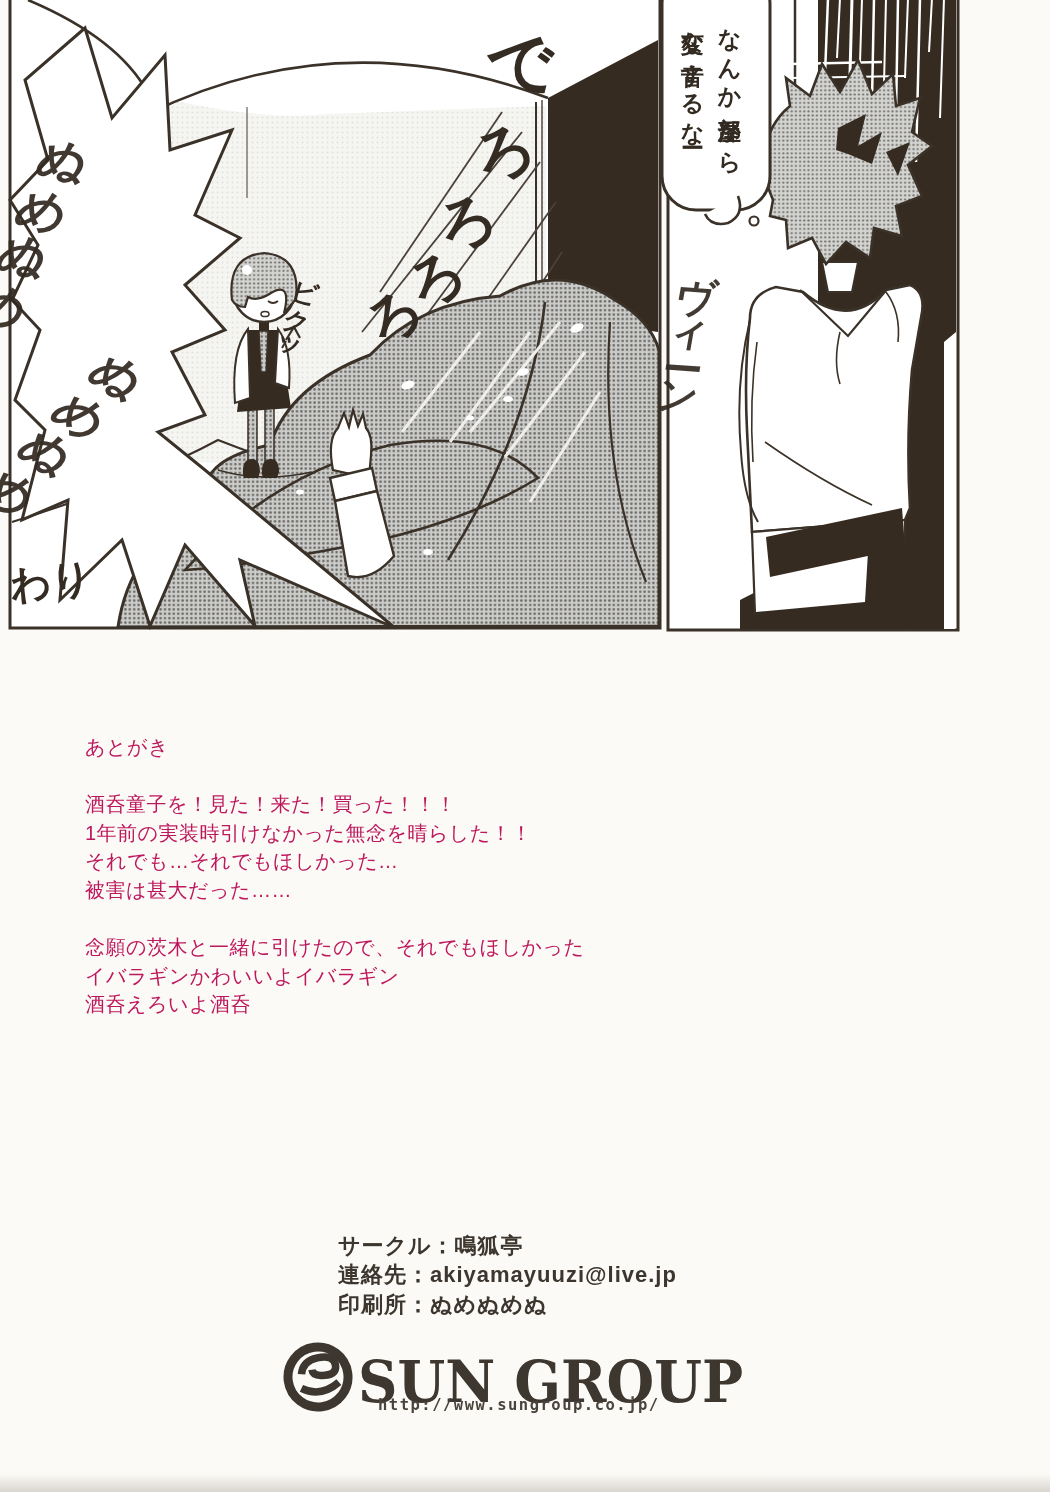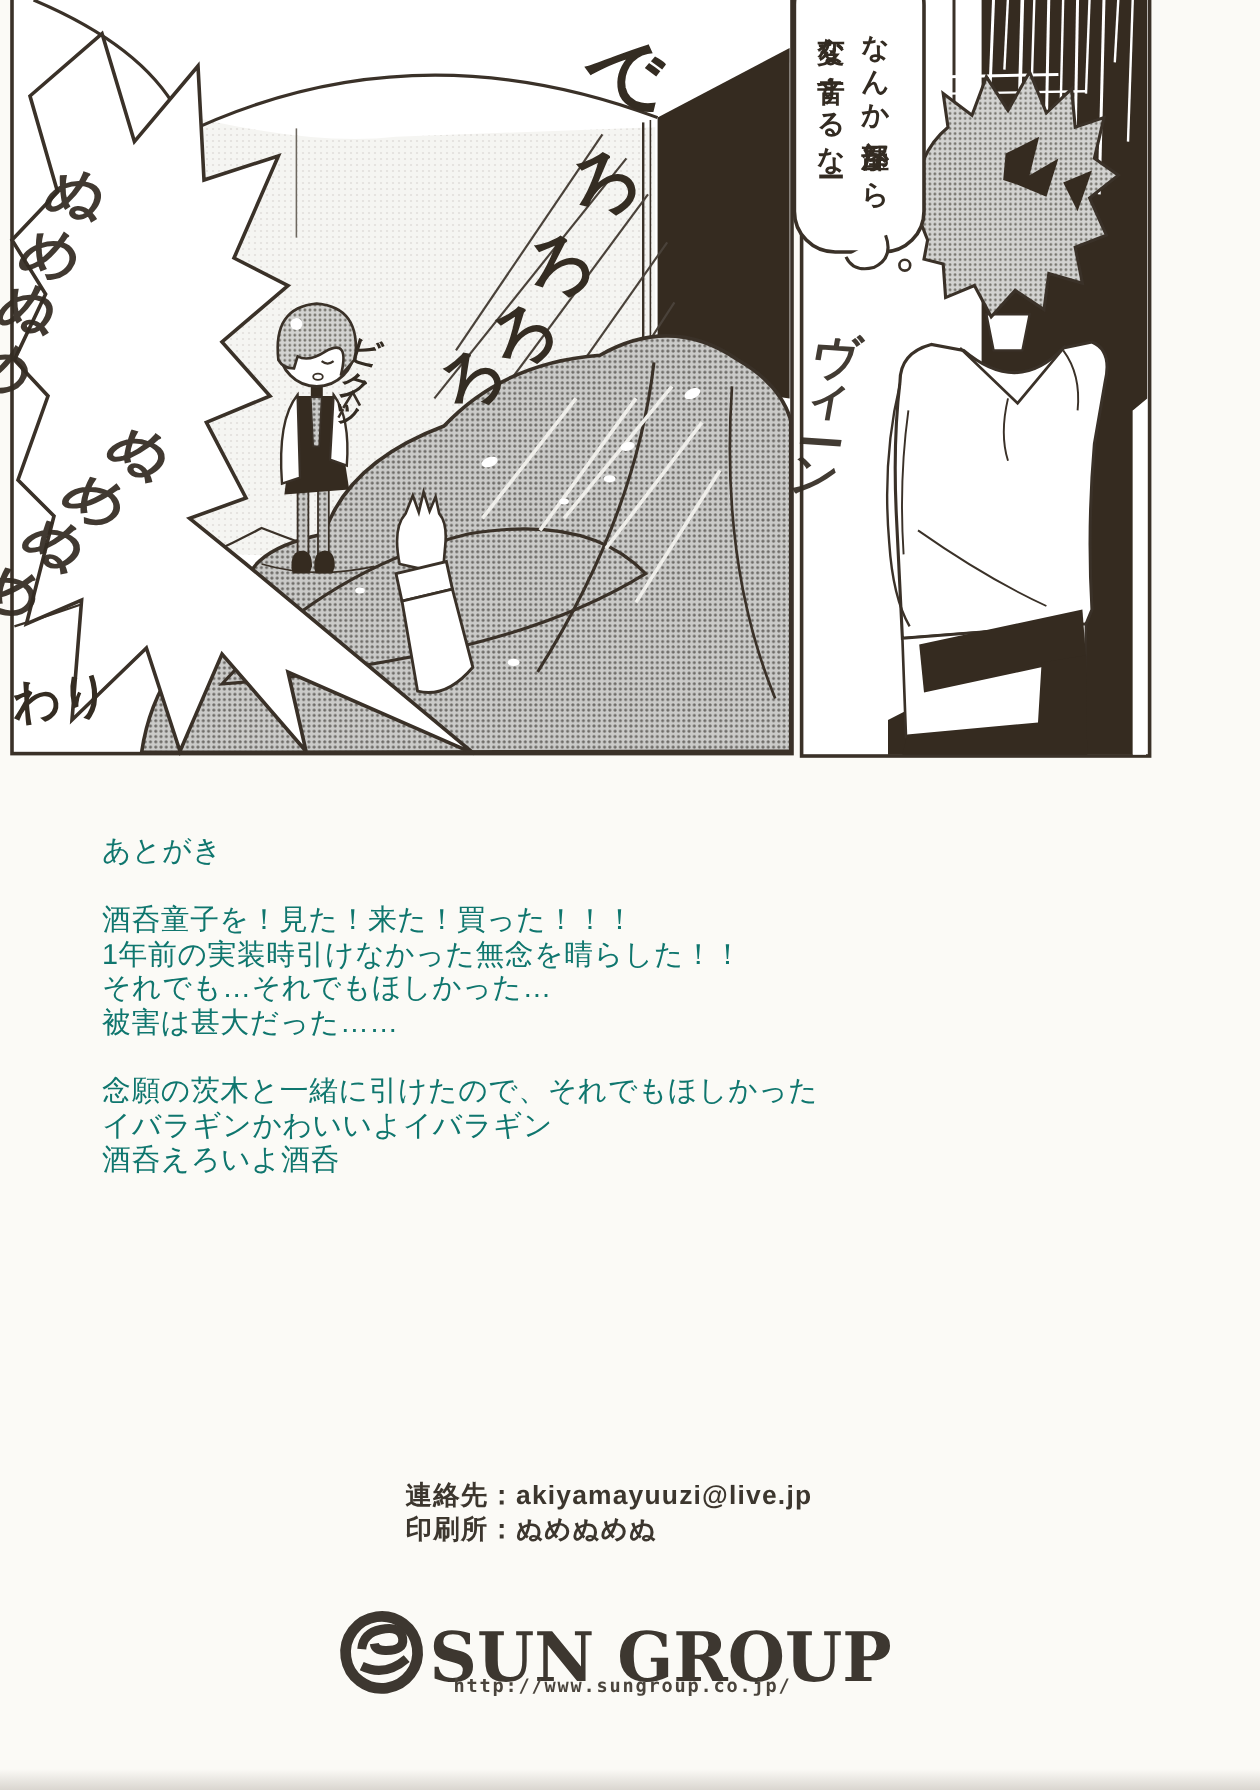--- a/index.html
+++ b/index.html
@@ -17,21 +17,21 @@
   .bubble-text{left:674px;top:12px;height:200px;font-size:23px;letter-spacing:3px;line-height:37px;font-weight:bold;}
   .bubble-text div{display:block;}
   .whir{left:678px;top:244px;font-size:40px;font-weight:bold;letter-spacing:6px;transform:rotate(4deg) skewX(-6deg);transform-origin:top left;opacity:.92;}
   .scrawl{font-size:48px;font-weight:bold;letter-spacing:-4px;opacity:.93;transform-origin:top left;}
   .scrawl1{left:54px;top:104px;transform:rotate(13deg) skewX(-10deg);}
   .scrawl2{left:128px;top:320px;transform:rotate(31deg) skewX(-12deg);}
   .dero{font-weight:bold;color:#342c22;transform-origin:center;line-height:1;}
   .flinch{left:299px;top:256px;font-size:26px;font-weight:bold;letter-spacing:4px;transform:rotate(17deg);transform-origin:top left;}
   .wari{left:10px;top:554px;font-size:40px;font-weight:bold;color:#342c22;transform:rotate(-6deg);}
   
-  .afterword{left:85px;top:696px;font-size:24px;line-height:28.6px;letter-spacing:.5px;color:#0f766e;}
+  .afterword{left:85px;top:733px;font-size:20px;line-height:28.6px;letter-spacing:.5px;color:#be185d;}
   .afterword .gap{height:28.6px;}
   
   .colophon{left:338px;top:1231px;font-size:22px;line-height:29.4px;letter-spacing:1px;color:#3c362e;font-weight:bold;}
   .logo-text{left:358px;top:1348px;font-family:"DejaVu Serif","Liberation Serif",serif;font-weight:bold;
              font-size:57px;letter-spacing:0px;color:#3d3730;transform:scaleX(.96);transform-origin:left;}
   .logo-url{left:378px;top:1396px;font-family:"DejaVu Sans Mono","Liberation Mono",monospace;
             font-size:15.5px;letter-spacing:1.5px;color:#4a443c;font-weight:bold;}
   .scan-edge-bottom{left:0;top:1474px;width:1050px;height:18px;
             background:linear-gradient(#fbfaf6,#d9d5cf);}
 </style>
@@ -214,20 +214,21 @@
   <div>1年前の実装時引けなかった無念を晴らした！！</div>
   <div>それでも…それでもほしかった…</div>
   <div>被害は甚大だった……</div>
   <div class="gap"></div>
   <div>念願の茨木と一緒に引けたので、それでもほしかった</div>
   <div>イバラギンかわいいよイバラギン</div>
   <div>酒呑えろいよ酒呑</div>
 </div>
 
 <div class="abs colophon">
+  <div>サークル：鳴狐亭</div>
   <div>連絡先：akiyamayuuzi@live.jp</div>
   <div>印刷所：ぬめぬめぬ</div>
 </div>
 
 <svg class="abs" style="left:282px;top:1340px;" width="72" height="74" viewBox="0 0 72 74">
   <g transform="rotate(-8 36 37)" fill="none" stroke="#3d3730">
     <circle cx="36" cy="37" r="30" stroke-width="9"></circle>
     <path d="M20,32 Q23,19 38,18 Q55,17 55,28 Q55,38 40,36 Q31,35 31,29" stroke-width="7.5"></path>
     <path d="M18,46 Q36,58 56,45" stroke-width="7.5"></path>
   </g>

